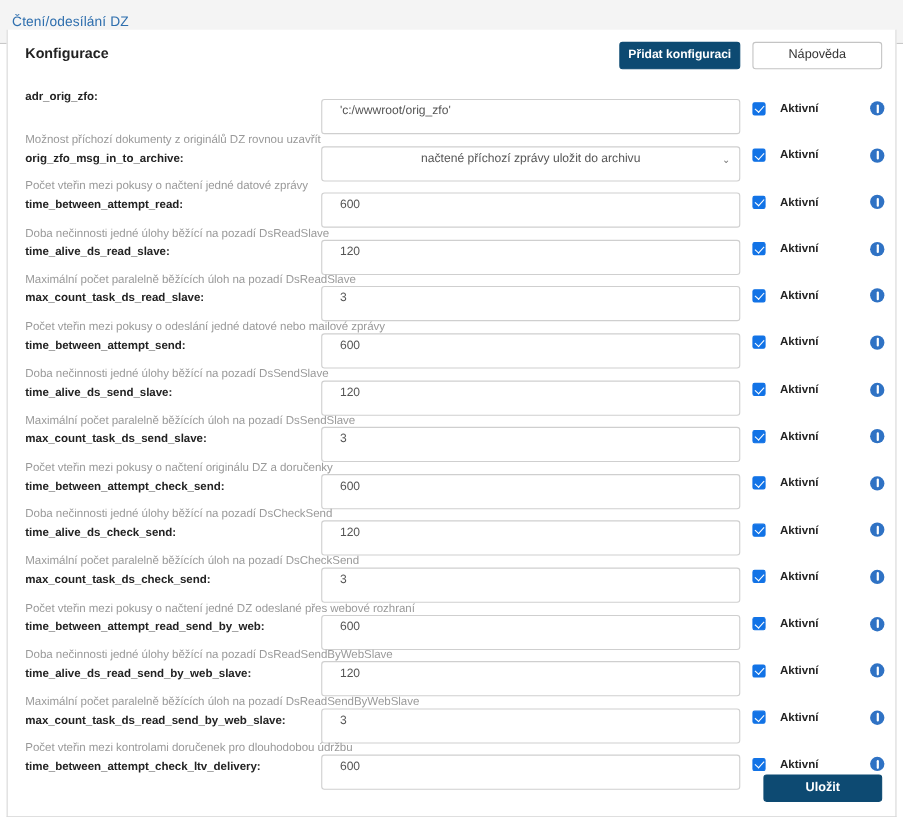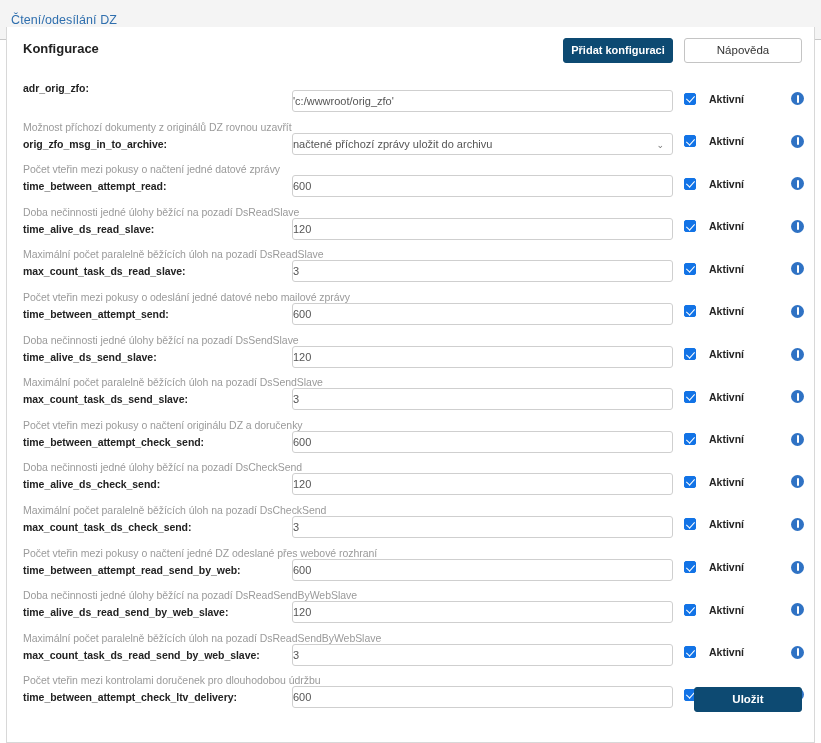--- a/index.html
+++ b/index.html
@@ -125,32 +125,32 @@
     white-space: nowrap;
     letter-spacing: -.05px;
   }
   .field-wrap {
     flex: 0 0 381px;
     width: 381px;
     padding-top: 14px;
   }
   .field {
     width: 381px;
-    height: 22px;
+    height: 32px;
     border: 1px solid #cfcfcf;
     border-radius: 3px;
     background: #ffffff;
     font-family: "Liberation Sans", sans-serif;
     font-size: 11px;
     color: #555555;
-    padding: 0 0;
+    padding: 0 16px;
     line-height: 20px;
     display: block;
   }
-  .select-wrap { position: relative; width: 381px; }
+  .select-wrap { position: relative; width: 381px; text-align: center; }
   .chevron {
     position: absolute;
     right: 9px; top: 8px;
     pointer-events: none;
     color: #777777;
     font-size: 9px;
     line-height: 1;
   }
   .status-wrap {
     flex: 1;
@@ -201,21 +201,21 @@
     position: absolute;
     left: 5.5px; top: 2.5px;
     width: 2px; height: 8px;
     background: #ffffff;
     border-radius: 1px;
   }
   
   .footer {
     position: absolute;
     right: 12px;
-    bottom: 30px;
+    bottom: 13px;
   }
 </style>
 </head>
 <body>
 
 <div class="app">
 
   <div class="titlebar">
     <span class="titlebar-text">Čtení/odesílání DZ</span>
   </div>

